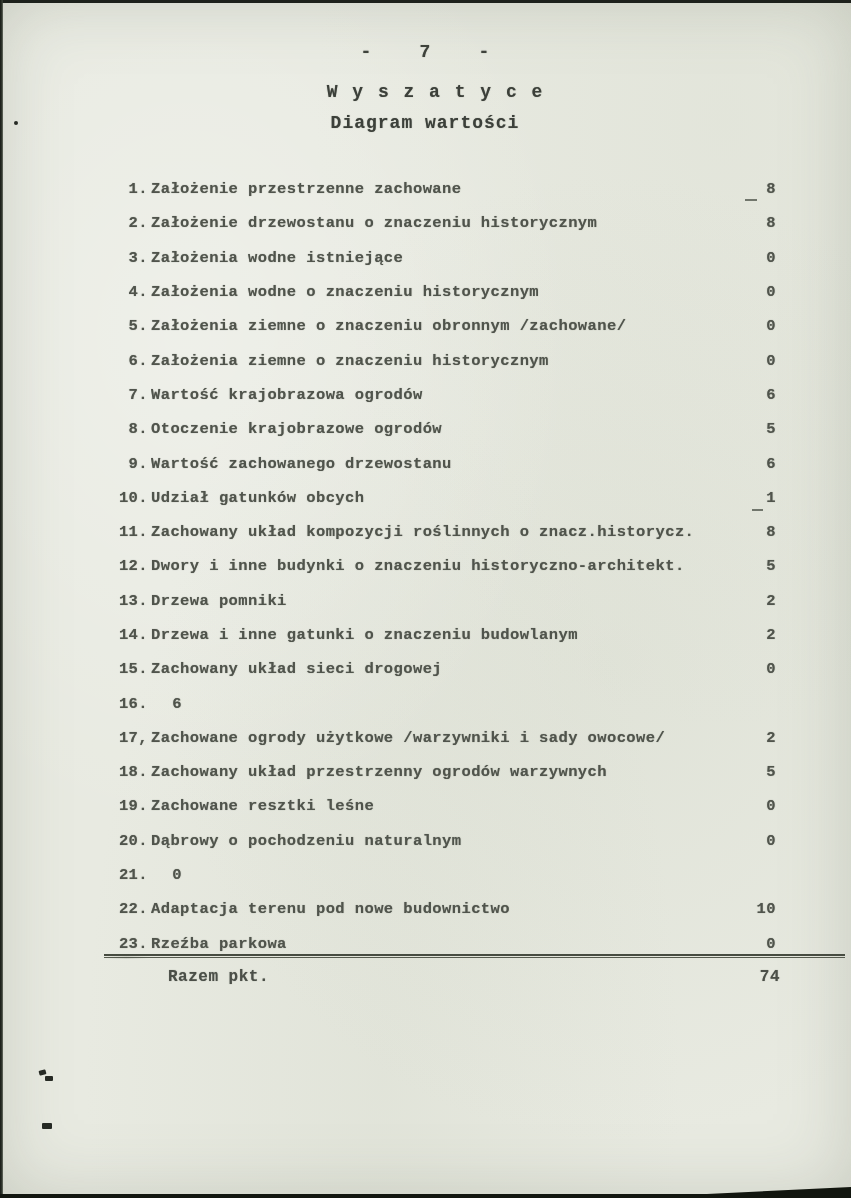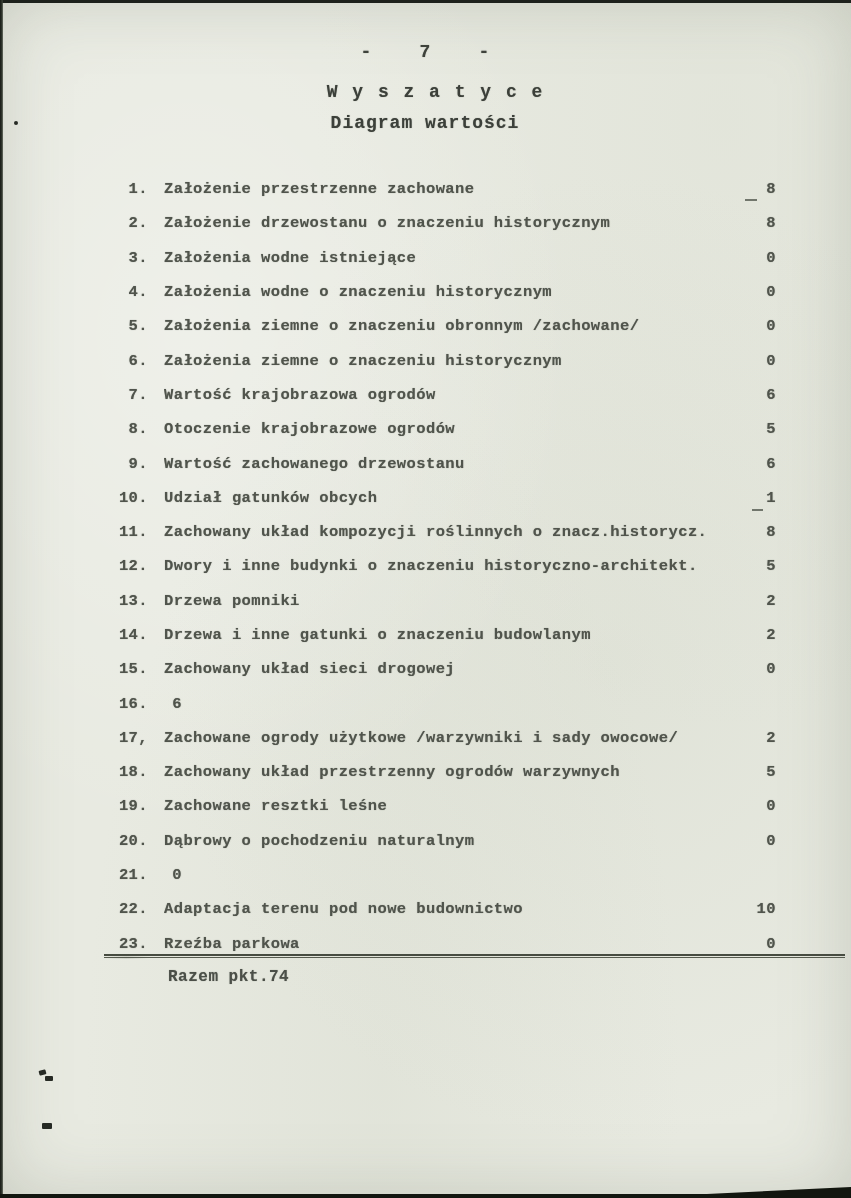--- a/index.html
+++ b/index.html
@@ -45,32 +45,32 @@
     font-size:18px; color:#3c403a; letter-spacing:1px;
   }
 
   
   .value-table {
     position:absolute; left:104px; top:172px; width:672px;
     font-size:15.5px; letter-spacing:0.4px;
   }
   .row { display:flex; align-items:center; height:34.3px; white-space:nowrap; }
   .row-num   { width:44px; text-align:right; flex:0 0 auto; }
-  .row-label { margin-left:16px; flex:1 1 auto; overflow:hidden; }
+  .row-label { margin-left:3px; flex:1 1 auto; overflow:hidden; }
   .row-value { width:34px; text-align:right; flex:0 0 auto; }
 
   .total-rule {
     position:absolute; left:104px; top:954px; width:741px; height:5px;
     background:
       linear-gradient(to right, rgba(232,234,225,0) 0%, rgba(70,75,64,0.15) 3%, rgba(70,75,64,0) 6%),
       linear-gradient(#474c41 0 2px, rgba(0,0,0,0) 2px 3px, #565b4f 3px 4px, rgba(0,0,0,0) 4px);
   }
   .total-row {
     position:absolute; left:168px; top:968px; width:612px;
-    display:flex; align-items:center;
+    display:flex; justify-content:space-between; align-items:center;
     font-size:16px; letter-spacing:0.5px; color:#4b4f48;
   }
 
   
   .ink-mark { position:absolute; background:#262a24; }
   .mark-dot    { left:14px;  top:121px;  width:4px;  height:4px; border-radius:50%; }
   .mark-blob-a { left:39px;  top:1070px; width:7px;  height:5px; border-radius:1px; transform:rotate(-15deg); }
   .mark-blob-b { left:45px;  top:1076px; width:8px;  height:5px; border-radius:1px; }
   .mark-blob-c { left:42px;  top:1123px; width:10px; height:6px; border-radius:1px; }
   .value-dash  { position:absolute; height:2px; background:#71766c; }

